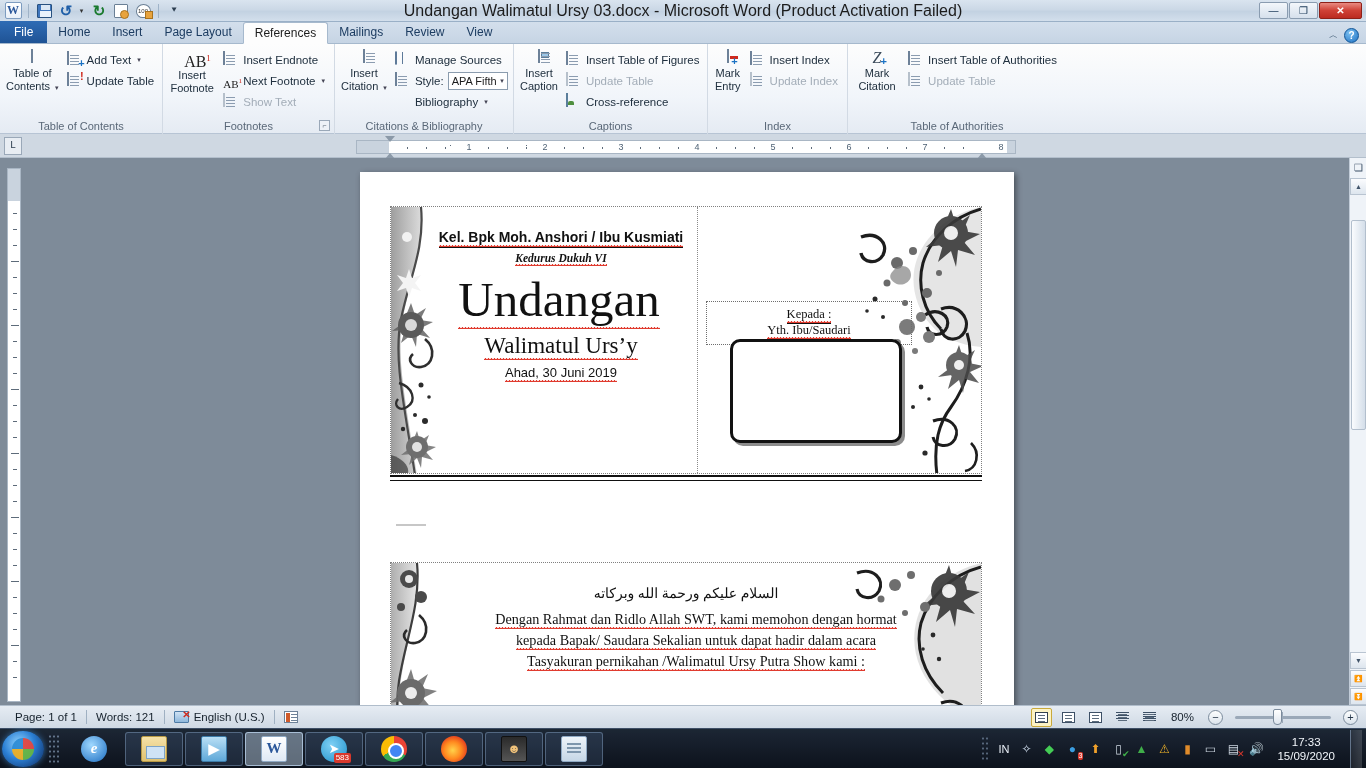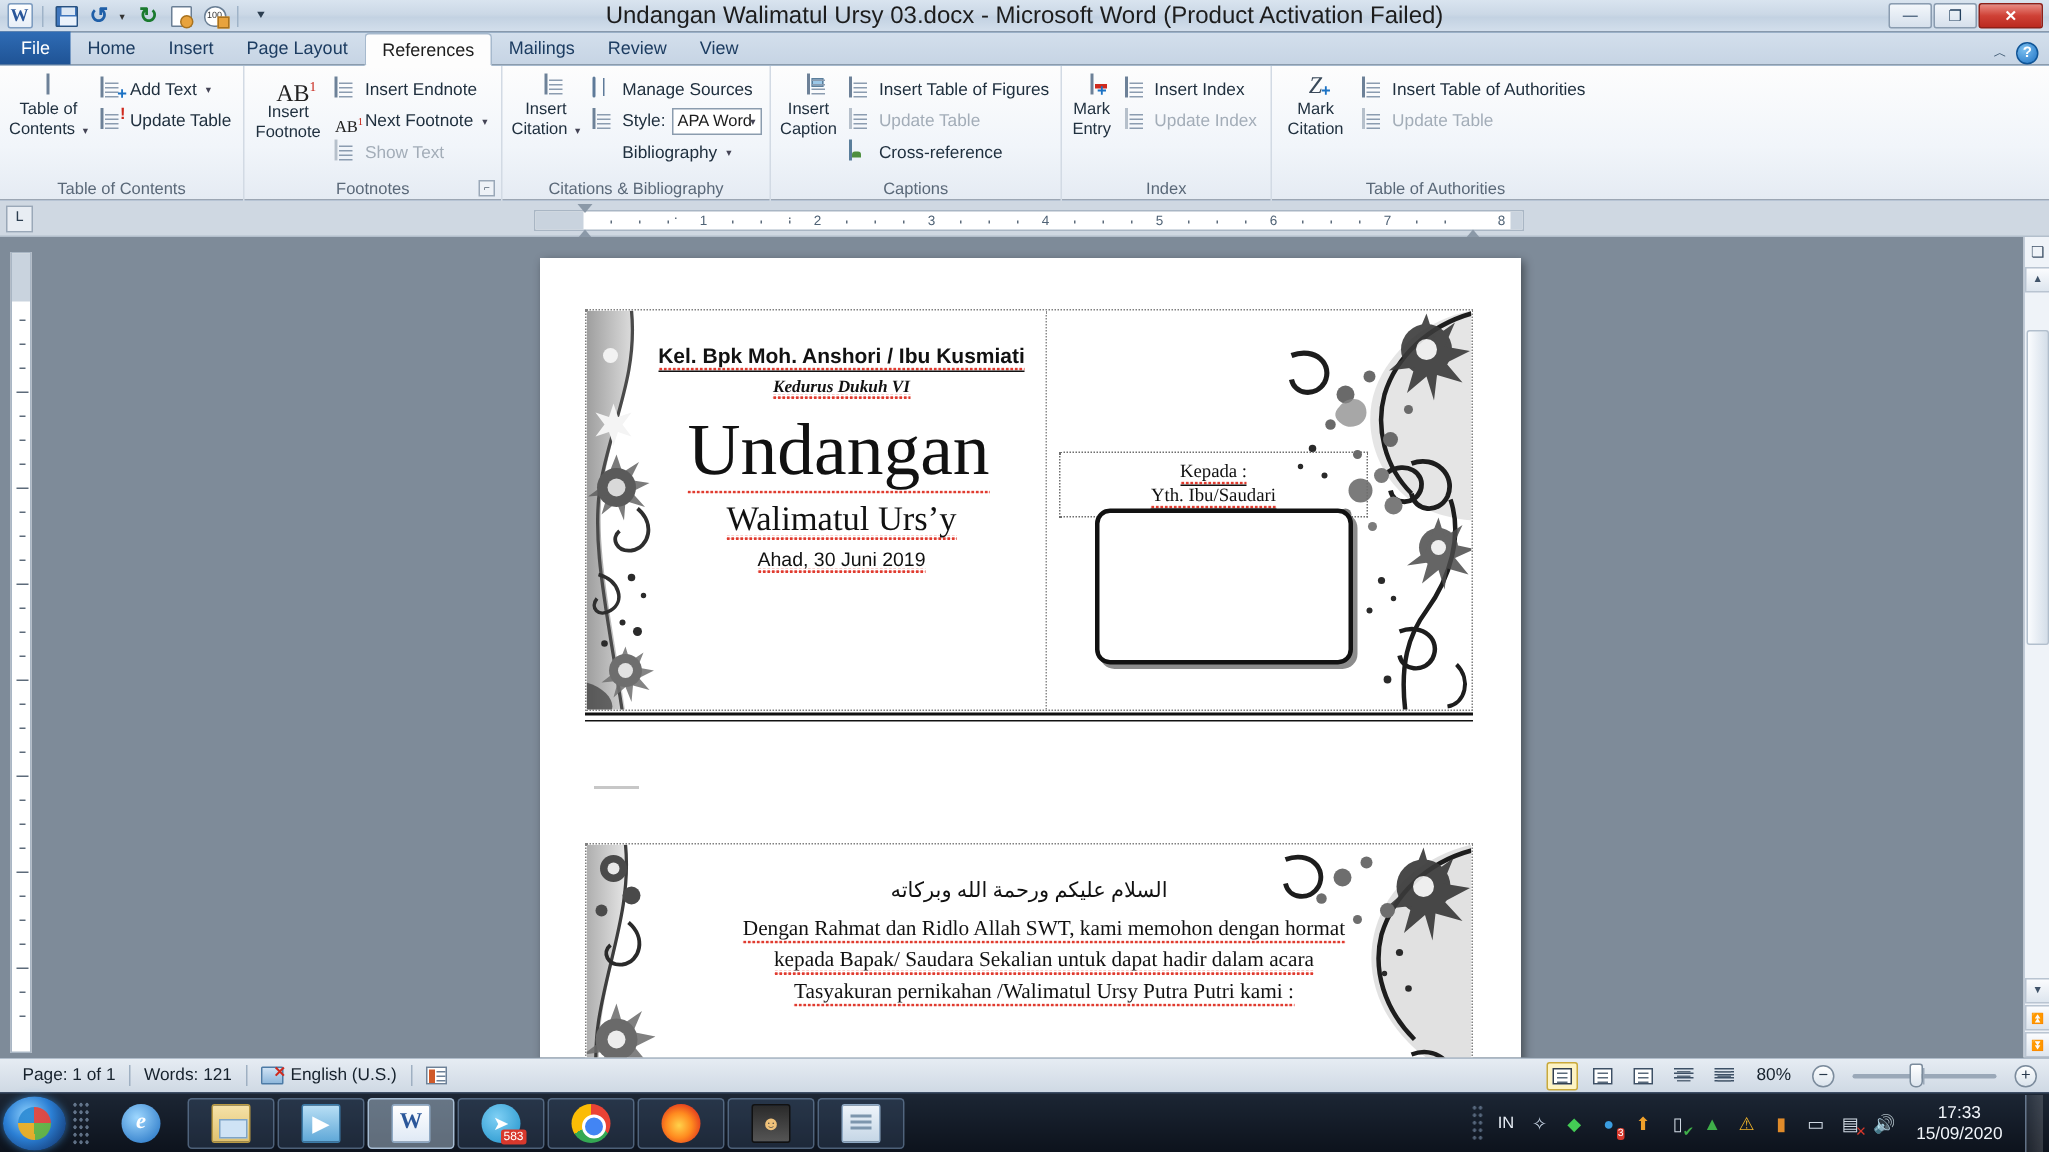--- a/index.html
+++ b/index.html
@@ -523,21 +523,21 @@
       </div>
       <div class="smallcol">
         <div class="smallbtn">
           <span class="ic"><span class="ic-book"></span></span>
           <span>Manage Sources</span>
         </div>
         <div class="smallbtn">
           <span class="ic"><span class="ic-doc-lines" style="width:11px;height:13px"></span></span>
           <span>Style:</span>
           <span class="stylebox">
-            <span>APA Word</span>
+            <span>APA Fifth</span>
             <span class="caret">▾</span>
           </span>
         </div>
         <div class="smallbtn">
           <span class="ic"><span class="ic-tiles"></span></span>
           <span>Bibliography</span>
           <span class="caret">▾</span>
         </div>
       </div>
     </div>
@@ -847,21 +847,21 @@
             <circle cx="102" cy="86" r="1.8"></circle>
           <circle cx="118" cy="96" r="2.2"></circle>
             <circle cx="130" cy="176" r="2"></circle>
         </g>
       </svg>
 
       <div class="arabic">السلام عليكم ورحمة الله وبركاته</div>
       <div class="body-txt">
         <span class="sq">Dengan Rahmat dan Ridlo Allah SWT, kami memohon dengan hormat</span><br>
         <span class="sq">kepada Bapak/ Saudara Sekalian untuk dapat hadir dalam acara</span><br>
-        <span class="sq">Tasyakuran pernikahan /Walimatul Ursy Putra Putri kami :</span>
+        <span class="sq">Tasyakuran pernikahan /Walimatul Ursy Putra Show kami :</span>
       </div>
     </div>
   </div>
 </div>
 
 <div class="vruler">
   <div class="vgrey"></div>
   <span class="vtick" style="top:44px"></span>
     <span class="vtick" style="top:60px"></span>
   <span class="vtick" style="top:76px"></span>

